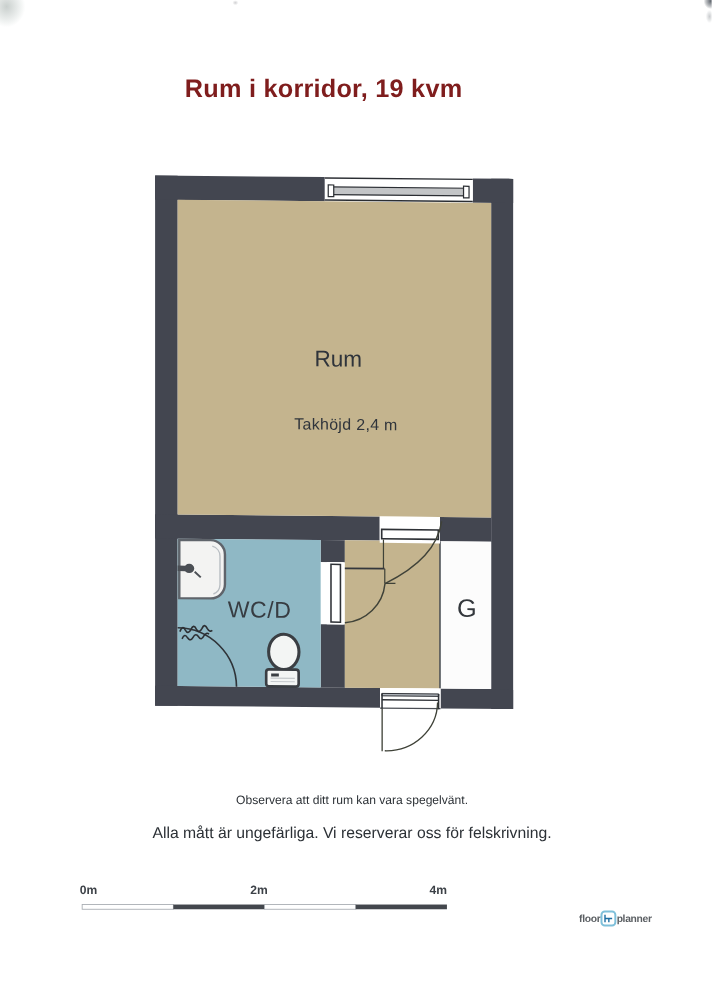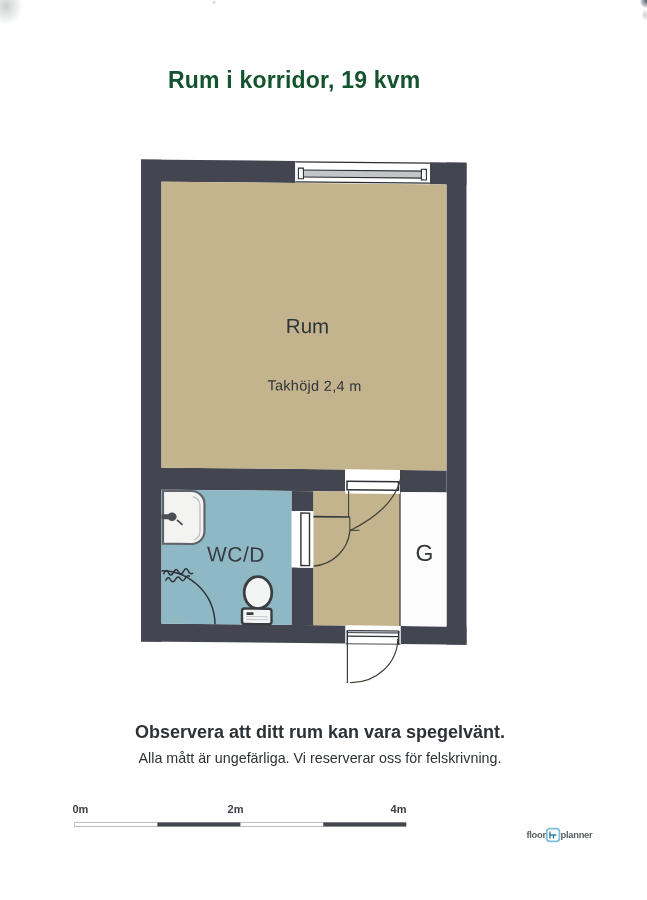--- a/index.html
+++ b/index.html
@@ -9,21 +9,21 @@
 </head>
 <body>
 
 <div class="abs" style="left:-14px;top:-16px;width:40px;height:44px;background:radial-gradient(closest-side,rgba(148,160,156,0.5),rgba(185,196,192,0.22) 62%,rgba(255,255,255,0) 85%);"></div>
 
 <div class="abs" style="left:639px;top:-7px;width:14px;height:16px;background:radial-gradient(closest-side,rgba(88,94,102,0.95),rgba(120,126,132,0.4) 65%,rgba(255,255,255,0) 90%);"></div>
 <div class="abs" style="left:641px;top:8px;width:8px;height:14px;background:radial-gradient(closest-side,rgba(150,155,160,0.5),rgba(255,255,255,0) 85%);"></div>
 
 <div class="abs" style="left:211px;top:0px;width:6px;height:5px;background:radial-gradient(closest-side,rgba(150,150,155,0.45),rgba(255,255,255,0) 90%);"></div>
 
-<div class="abs" style="left:168px;top:67px;font-size:23px;font-weight:bold;color:#14532d;letter-spacing:0.2px;">Rum i korridor, 19 kvm</div>
+<div class="abs" style="left:168px;top:67px;font-size:23px;font-weight:bold;color:#7f1d1d;letter-spacing:0.2px;">Rum i korridor, 19 kvm</div>
 
 <svg class="abs" style="left:0;top:0;" width="647" height="900" viewBox="0 0 647 900">
   <g transform="translate(0,-1.35) skewY(0.55)">
 
     <rect x="141" y="159.5" width="20.5" height="482" fill="#434650"></rect>
 
     <rect x="446.5" y="159.5" width="20" height="482" fill="#434650"></rect>
 
     <rect x="141" y="159.5" width="154.3" height="22" fill="#434650"></rect>
 
@@ -116,21 +116,21 @@
     <text x="307.5" y="331.6" font-size="20.5" fill="#2f343b" text-anchor="middle">Rum</text>
 
     <text x="314.5" y="389.1" font-size="14.5" fill="#2f343b" text-anchor="middle" letter-spacing="0.3">Takhöjd 2,4 m</text>
 
     <text x="236" y="560.6" font-size="21" fill="#373c42" text-anchor="middle" letter-spacing="0.5">WC/D</text>
 
     <text x="424.5" y="558.1" font-size="23" fill="#33373c" text-anchor="middle">G</text>
   </g>
 </svg>
 
-<div class="abs" style="left:0;top:722px;width:640px;text-align:center;font-size:18px;font-weight:bold;color:#2c3136;">Observera att ditt rum kan vara spegelvänt.</div>
+<div class="abs" style="left:0;top:722px;width:640px;text-align:center;font-size:11px;font-weight:normal;color:#2c3136;">Observera att ditt rum kan vara spegelvänt.</div>
 
 <div class="abs" style="left:0;top:750px;width:640px;text-align:center;font-size:14.3px;font-weight:normal;color:#2c3136;">Alla mått är ungefärliga. Vi reserverar oss för felskrivning.</div>
 
 <svg class="abs" style="left:0;top:795px;" width="647" height="60" viewBox="0 0 647 60">
 
   <rect x="74.7" y="27.3" width="82.9" height="4.3" fill="#ffffff" stroke="#a8adb2" stroke-width="0.8"></rect>
   <rect x="157.6" y="27.3" width="82.9" height="4.3" fill="#43474d"></rect>
   <rect x="240.5" y="27.3" width="82.9" height="4.3" fill="#ffffff" stroke="#a8adb2" stroke-width="0.8"></rect>
   <rect x="323.4" y="27.3" width="82.9" height="4.3" fill="#43474d"></rect>
 

